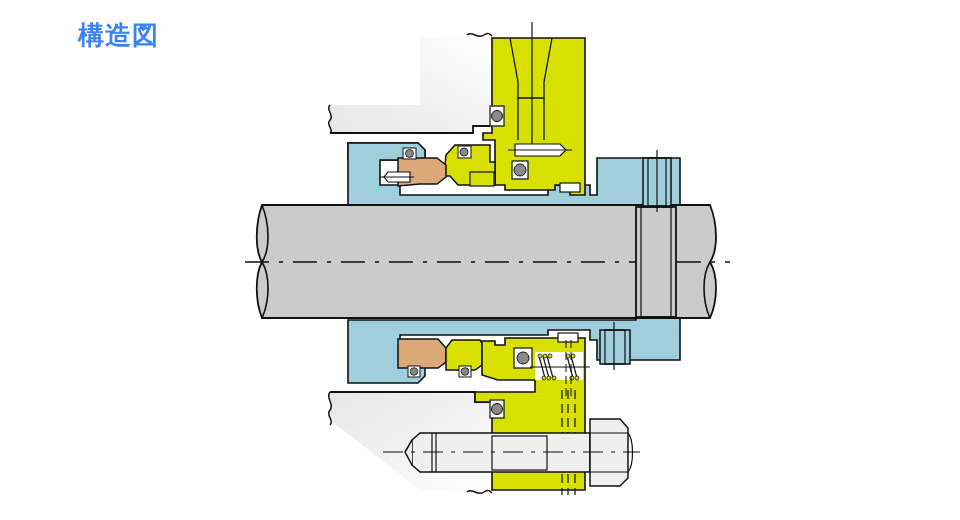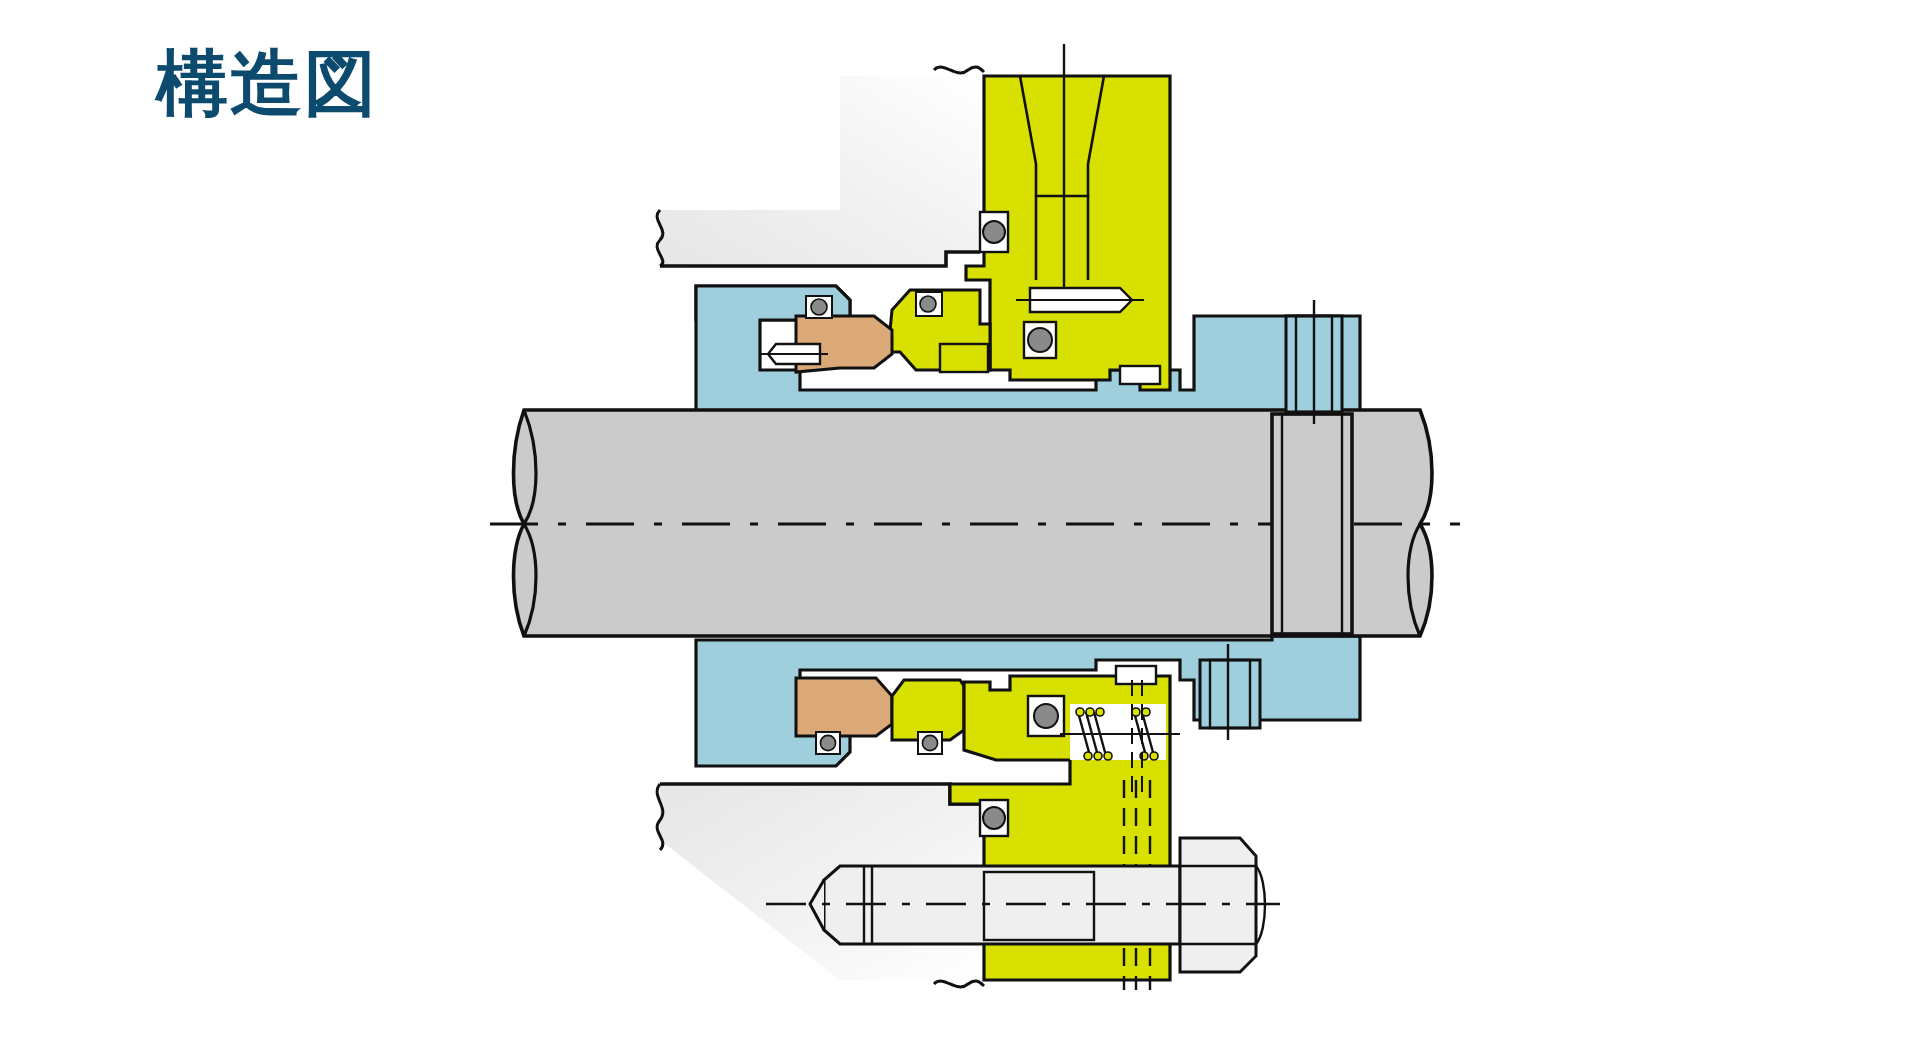--- a/index.html
+++ b/index.html
@@ -1,20 +1,20 @@
 <!DOCTYPE html>
 <html><head>
   <meta charset="utf-8">
   <style>
     html, body { margin: 0; padding: 0; background: #ffffff; }
     body { width: 960px; height: 520px; position: relative; overflow: hidden; font-family: "DejaVu Sans", sans-serif; }
     .title {
       position: absolute; left: 78px; top: 18px;
       font-family: "DejaVu Sans", sans-serif; font-weight: bold;
-      font-size: 36px; color: #0c4a6e; letter-spacing: 1px; text-align: right;
+      font-size: 26px; color: #3b82f6; letter-spacing: 1px; text-align: right;
     }
     svg.diagram { position: absolute; left: 0; top: 0; }
   </style>
 </head>
 <body>
 
 <div class="title">構造図</div>
 
 <svg class="diagram" width="960" height="520" viewBox="0 0 960 520" xmlns="http://www.w3.org/2000/svg">
   <defs>

